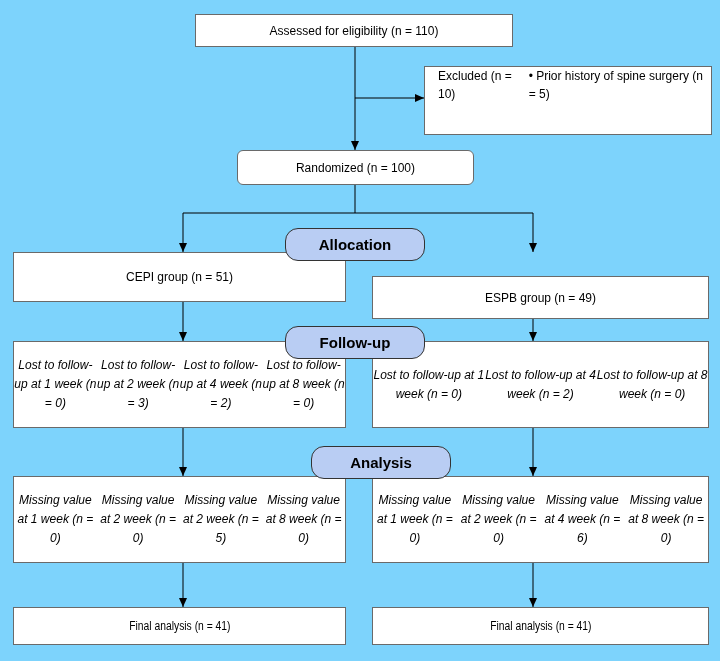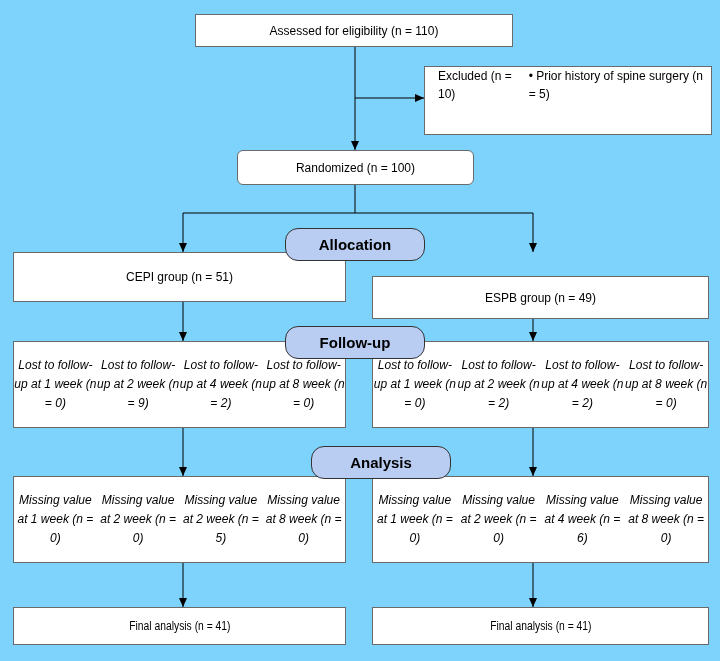--- a/index.html
+++ b/index.html
@@ -82,27 +82,26 @@
 
   <div class="box col-left" style="top:252px;height:50px;">
     <span>CEPI group (n = 51)</span>
   </div>
   <div class="box col-right" style="top:252px;height:43px;margin-top:24px;">
     <span>ESPB group (n = 49)</span>
   </div>
 
   <div class="box stack col-left" style="top:341px;height:87px;">
     <div>Lost to follow-up at 1 week (n = 0)</div>
-    <div>Lost to follow-up at 2 week (n = 9)</div>
+    <div>Lost to follow-up at 2 week (n = 3)</div>
     <div>Lost to follow-up at 4 week (n = 2)</div>
     <div>Lost to follow-up at 8 week (n = 0)</div>
   </div>
   <div class="box stack col-right" style="top:341px;height:87px;">
     <div>Lost to follow-up at 1 week (n = 0)</div>
-    <div>Lost to follow-up at 2 week (n = 2)</div>
     <div>Lost to follow-up at 4 week (n = 2)</div>
     <div>Lost to follow-up at 8 week (n = 0)</div>
   </div>
 
   <div class="box stack col-left" style="top:476px;height:87px;">
     <div>Missing value at 1 week (n = 0)</div>
     <div>Missing value at 2 week (n = 0)</div>
     <div>Missing value at 2 week (n = 5)</div>
     <div>Missing value at 8 week (n = 0)</div>
   </div>

